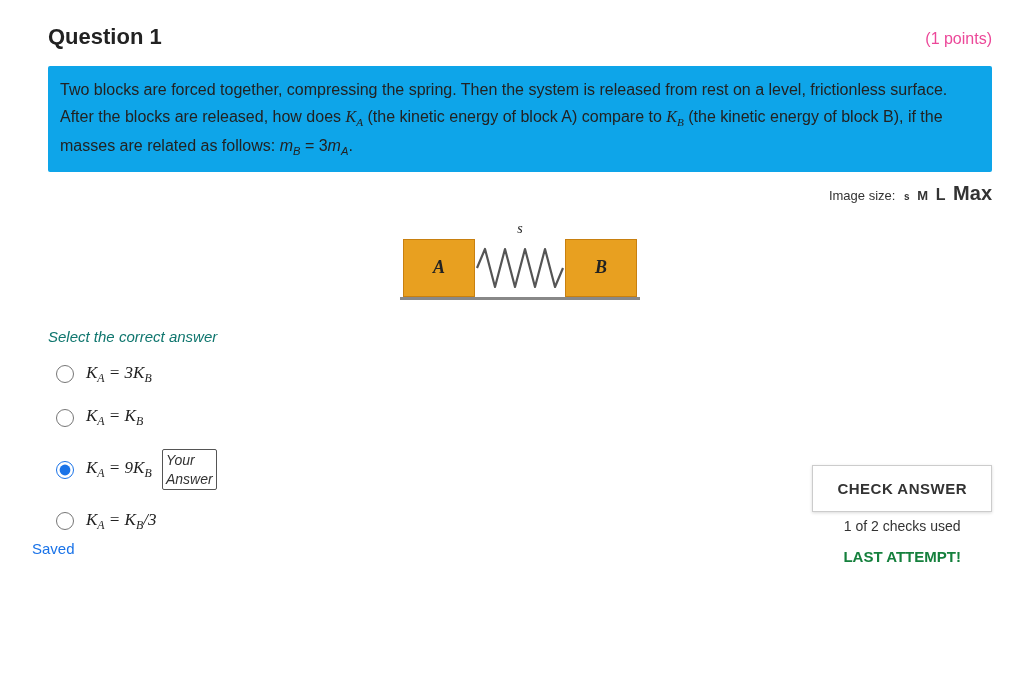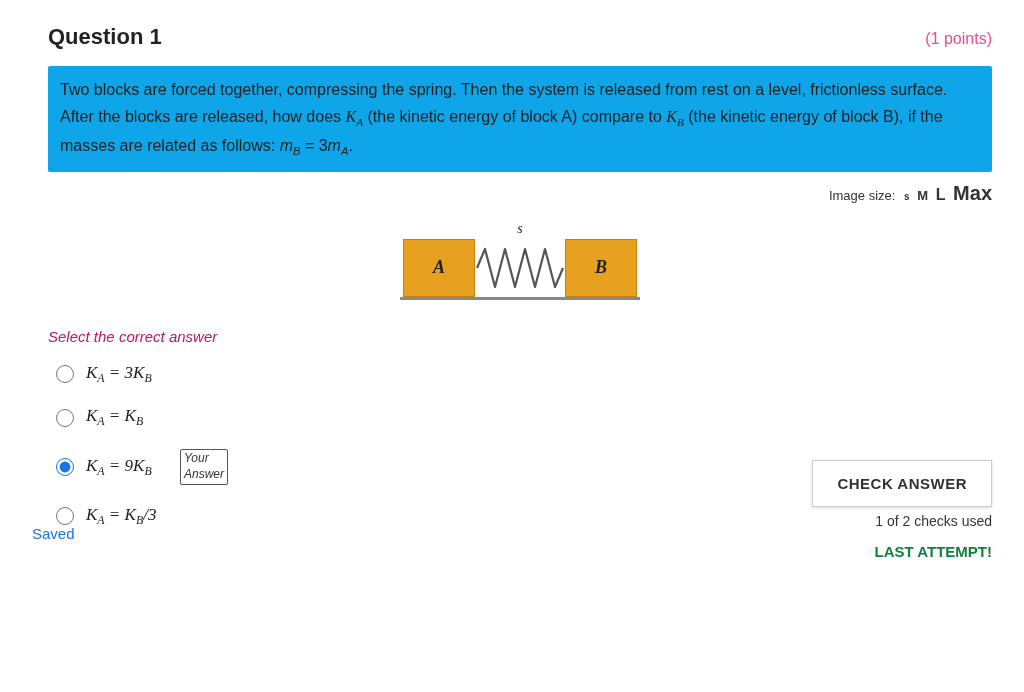--- a/index.html
+++ b/index.html
@@ -124,21 +124,21 @@
       height: 3px;
       background: #888;
       margin-top: 0;
     }
 
     
     .select-label {
       font-style: italic;
       font-family: Arial, sans-serif;
       font-size: 15px;
-      color: #be185d;
+      color: #0f766e;
       margin-bottom: 18px;
     }
     .answer-options {
       list-style: none;
       margin-left: 8px;
     }
     .answer-option {
       display: flex;
       align-items: center;
       margin-bottom: 20px;
@@ -149,37 +149,37 @@
       margin-right: 12px;
       width: 18px;
       height: 18px;
       accent-color: #1a73e8;
       cursor: pointer;
     }
     .your-answer-badge {
       display: inline-block;
       border: 1px solid #555;
       border-radius: 2px;
-      font-size: 12px;
+      font-size: 14px;
       font-family: Arial, sans-serif;
       padding: 1px 3px;
-      margin-left: 24px;
+      margin-left: 6px;
       line-height: 1.3;
       color: #333;
       vertical-align: middle;
     }
 
     
     .bottom-bar {
       position: absolute;
       bottom: 20px;
       right: 32px;
       display: flex;
       flex-direction: column;
-      align-items: flex-end;
+      align-items: center;
     }
     .check-answer-btn {
       background: #fff;
       border: 1px solid #ccc;
       padding: 14px 24px;
       font-size: 15px;
       font-family: Arial, sans-serif;
       font-weight: 600;
       letter-spacing: 0.5px;
       cursor: pointer;
@@ -195,21 +195,21 @@
       margin-bottom: 14px;
     }
     .last-attempt {
       font-size: 15px;
       font-family: Arial, sans-serif;
       font-weight: bold;
       color: #15803d;
     }
     .saved-label {
       position: absolute;
-      bottom: 38px;
+      bottom: 28px;
       left: 32px;
       font-size: 15px;
       font-family: Arial, sans-serif;
       color: #1a73e8;
     }
     sub { font-size: 0.7em; }
 
     .option-text {
       font-family: 'Times New Roman', Times, serif;
       font-style: italic;

